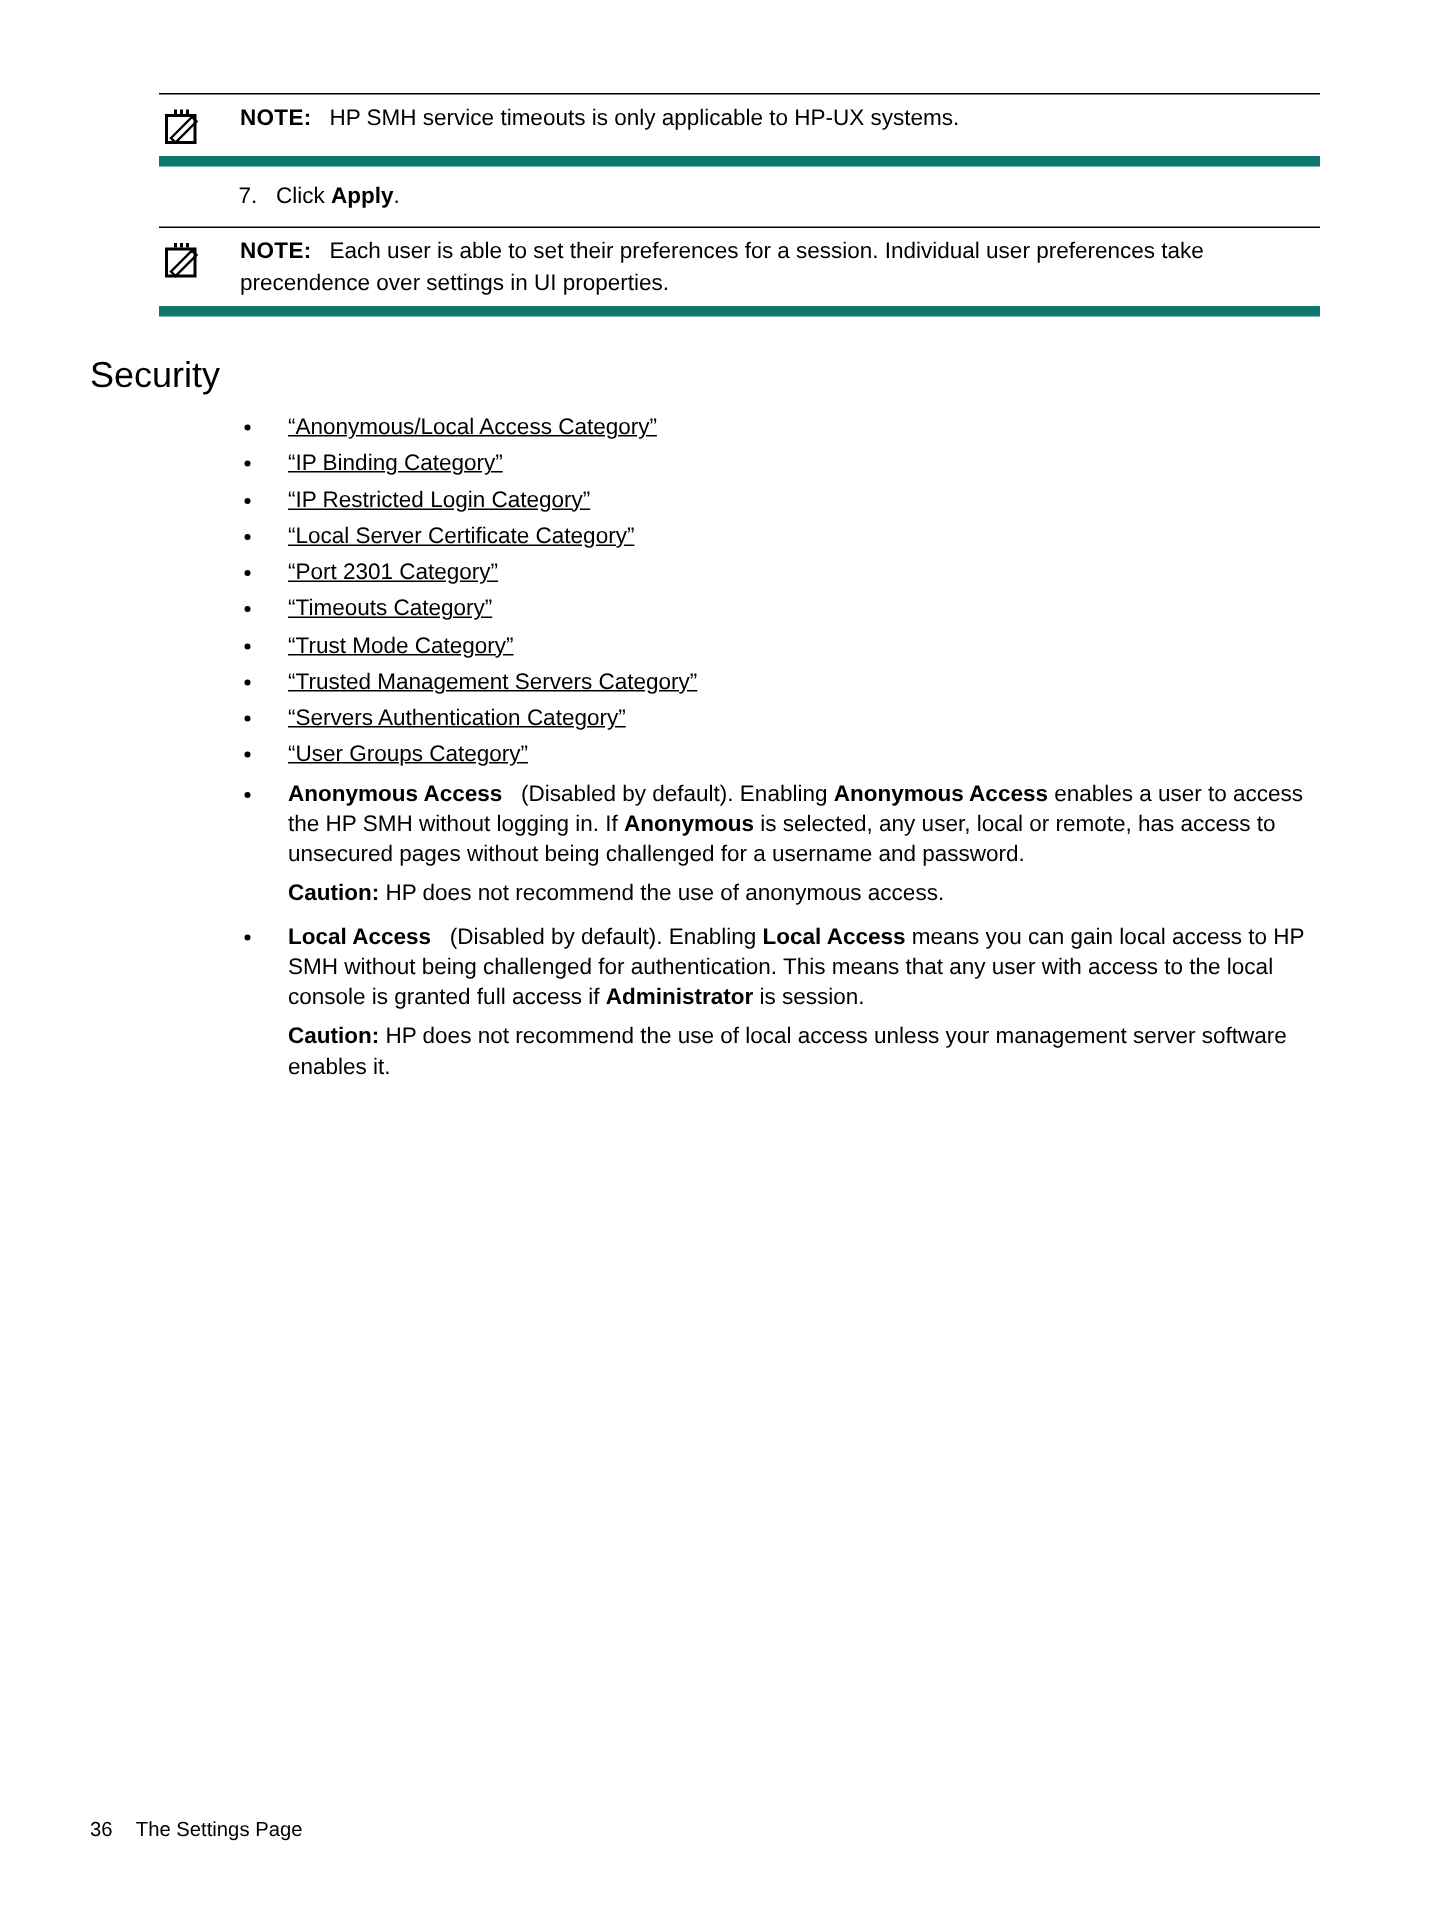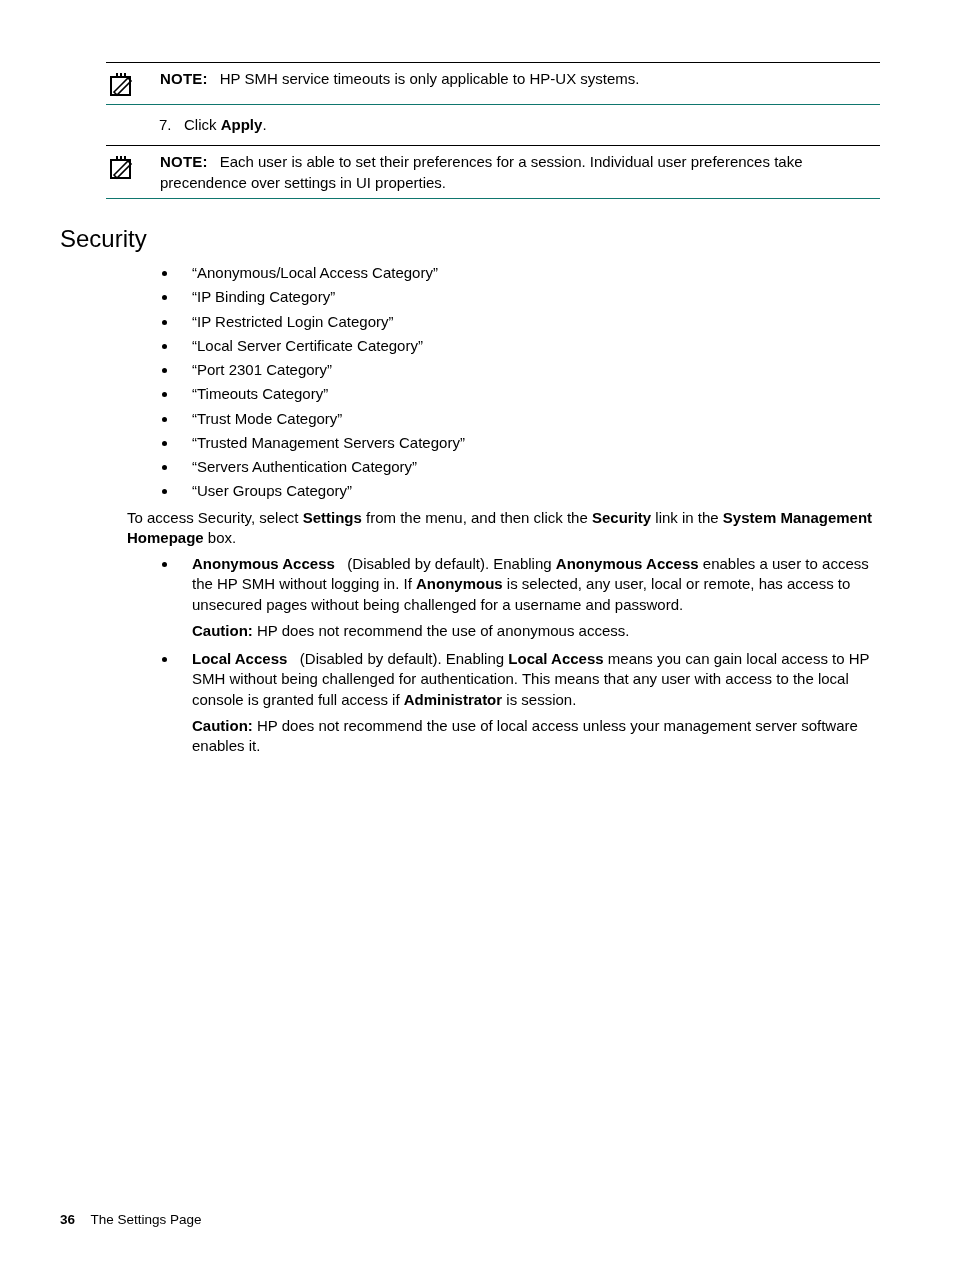--- a/index.html
+++ b/index.html
@@ -17,21 +17,21 @@
     background: #fff;
   }
   .page {
     padding: 62px 74px 0 60px;
     box-sizing: border-box;
   }
   .note-block {
     display: flex;
     align-items: flex-start;
     border-top: 1px solid #000;
-    border-bottom: 1px solid #0f766e;
+    border-bottom: 7px solid #0f766e;
     padding: 6px 0 5px 0;
     margin-left: 46px;
     margin-bottom: 10px;
     justify-content: flex-end;
   }
   .note-icon {
     width: 34px;
     flex: 0 0 34px;
     padding-top: 2px;
     padding-left: 2px;
@@ -58,37 +58,38 @@
     margin: 22px 0 6px 0;
   }
   p.body {
     margin: 6px 0 4px 0;
     padding-left: 67px;
   }
   ul.links {
     list-style: disc;
     margin: 6px 0 1px 0;
     padding-left: 118px;
+    text-decoration: underline;
   }
   ul.links li { margin: 4px 0; padding-left: 14px; }
   ul.defs {
     list-style: disc;
     margin: 6px 0 4px 0;
     padding-left: 118px;
   }
   ul.defs li { margin: 4px 0 8px 0; padding-left: 14px; }
   .caution-label { font-weight: bold; }
   .b { font-weight: bold; margin-top: 35px; }
   .footer {
     position: absolute;
     bottom: 42px;
     left: 60px;
     font-size: 13.5px;
   }
-  .footer .pn { display:inline-block; margin-right: 12px; font-weight: bold; }
+  .footer .pn { display:inline-block; margin-right: 12px; }
 </style>
 </head>
 <body>
 
 <div class="page">
 
   <div class="note-block">
     <div class="note-icon">
       <svg width="28" height="28" viewBox="0 0 28 28">
         <rect x="3" y="6" width="19" height="18" fill="none" stroke="#000" stroke-width="2"></rect>
@@ -129,23 +130,20 @@
     <li>“IP Restricted Login Category”</li>
     <li>“Local Server Certificate Category”</li>
     <li>“Port 2301 Category”</li>
     <li>“Timeouts Category”</li>
     <li>“Trust Mode Category”</li>
     <li>“Trusted Management Servers Category”</li>
     <li>“Servers Authentication Category”</li>
     <li>“User Groups Category”</li>
   </ul>
 
-  <p class="body">
-    <span>To access Security, select </span><span class="b">Settings</span><span> from the menu, and then click the </span><span class="b">Security</span><span> link in the </span><span class="b">System Management Homepage</span><span> box.</span>
-  </p>
 
 
 
   <ul class="defs">
     <li>
       <span class="b">Anonymous Access</span><span>&nbsp;&nbsp;&nbsp;(Disabled by default). Enabling </span><span class="b">Anonymous Access</span><span> enables a user to access the HP SMH without logging in. If </span><span class="b">Anonymous</span><span> is selected, any user, local or remote, has access to unsecured pages without being challenged for a username and password.</span>
       <div style="height:6px"></div>
       <span class="caution-label">Caution:</span><span> HP does not recommend the use of anonymous access.</span>
     </li>
     <li>

